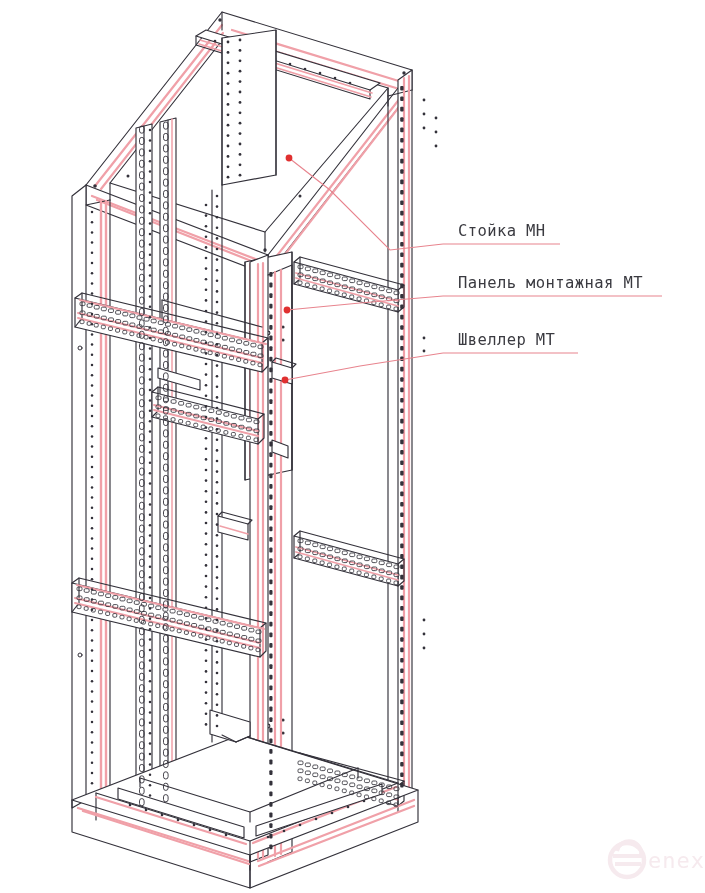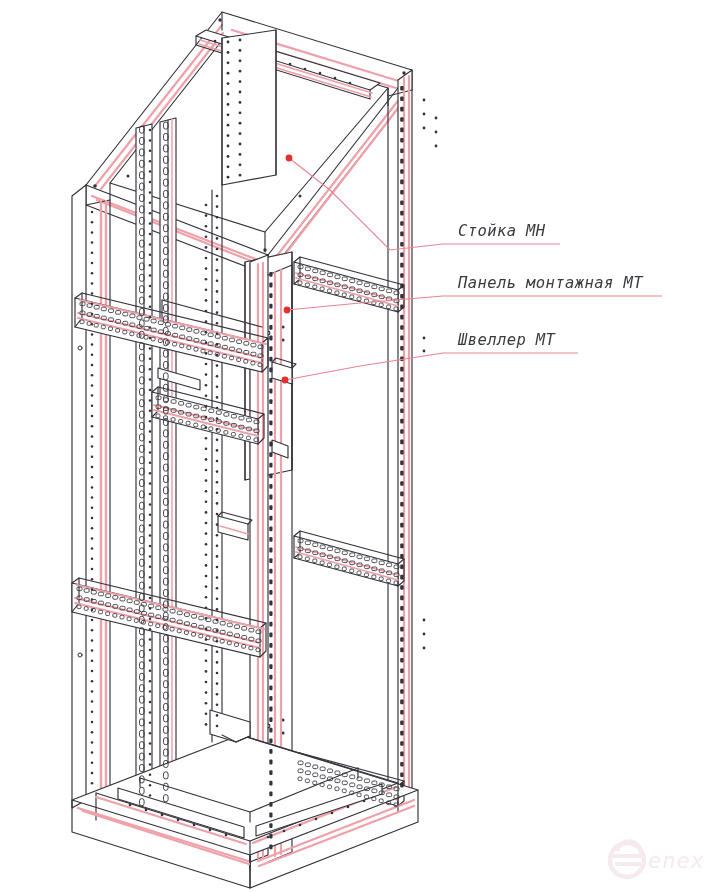--- a/index.html
+++ b/index.html
@@ -1,21 +1,21 @@
 <!DOCTYPE html>
 <html><head>
 <meta charset="utf-8">
 <style>
   html,body{margin:0;padding:0;background:#ffffff;}
   body{
     width:705px;height:893px;position:relative;overflow:hidden;
     font-family:"DejaVu Sans Mono", monospace;
     background:#fff;
   }
-  #stage{position:absolute;left:0;top:0;width:705px;height:865px;font-style:italic;}
+  #stage{position:absolute;left:0;top:0;width:705px;height:865px;}
   svg.layer{position:absolute;left:0;top:0;width:705px;height:893px;}
 
   .callout-text{
     font-family:"DejaVu Sans Mono","Liberation Mono",monospace;
     font-size:15.5px;
     letter-spacing:0.4px;
     fill:#3a3a40;
     white-space:pre;
   }
   .wm-text{

